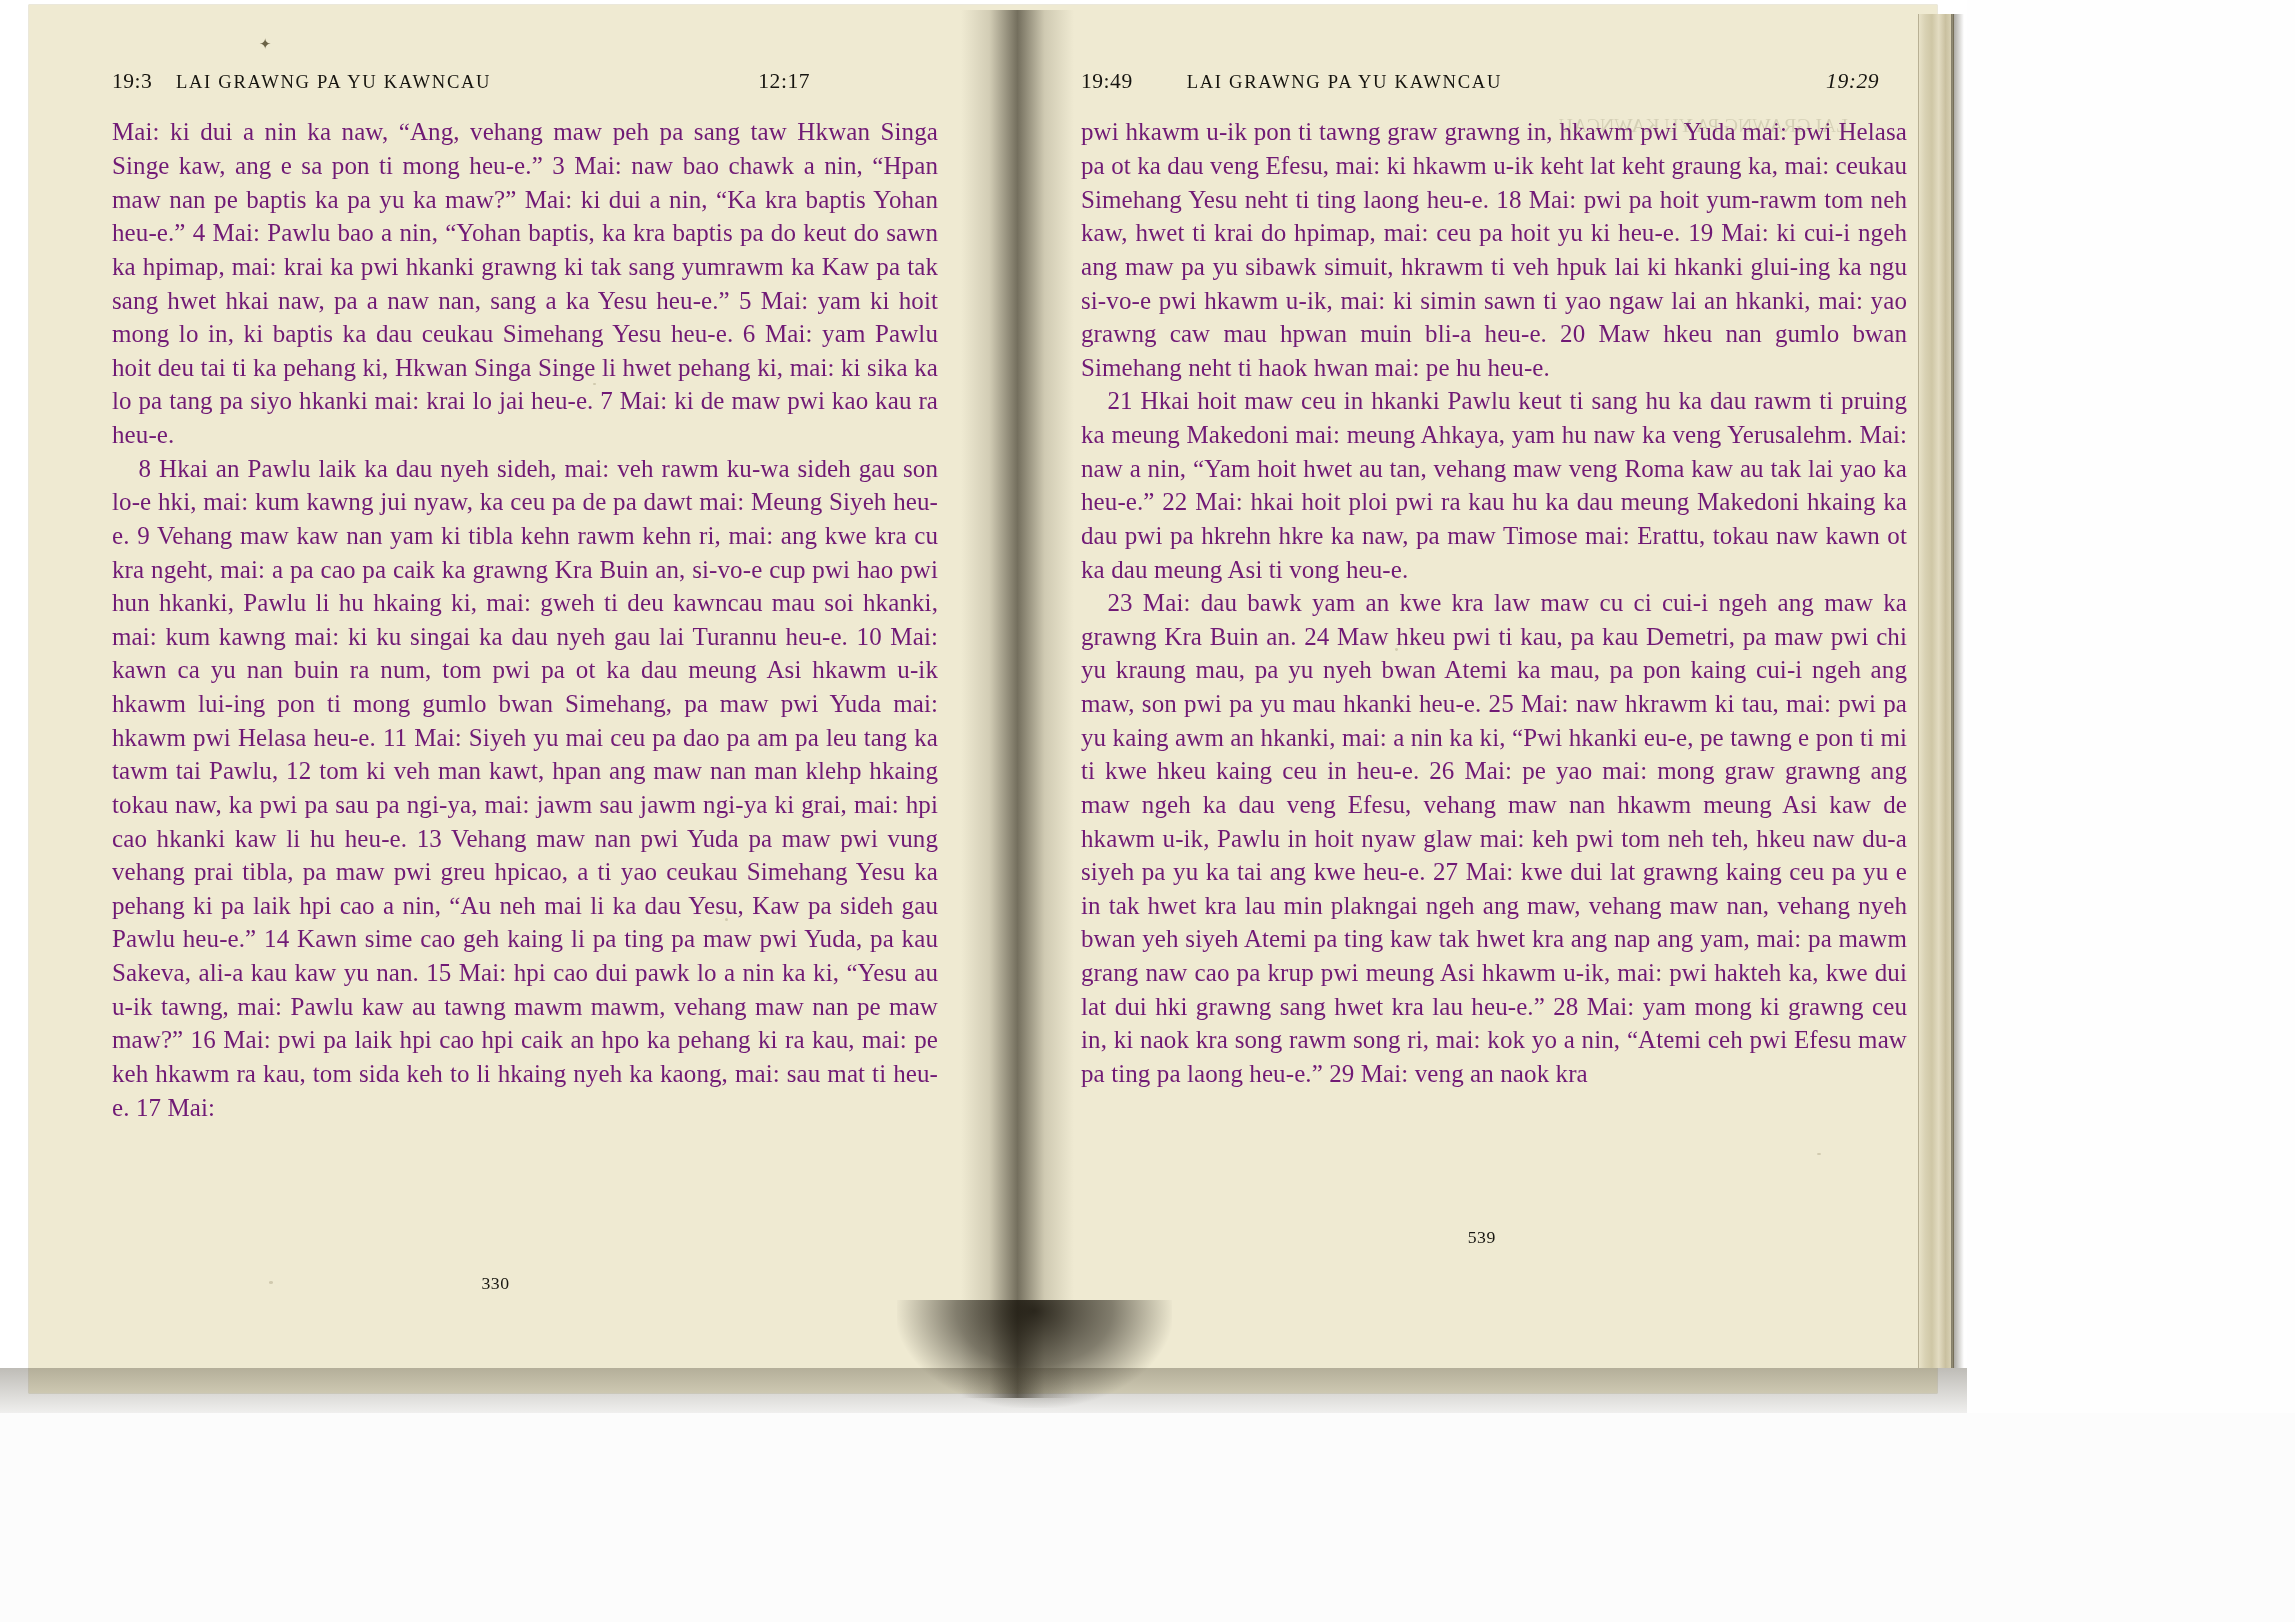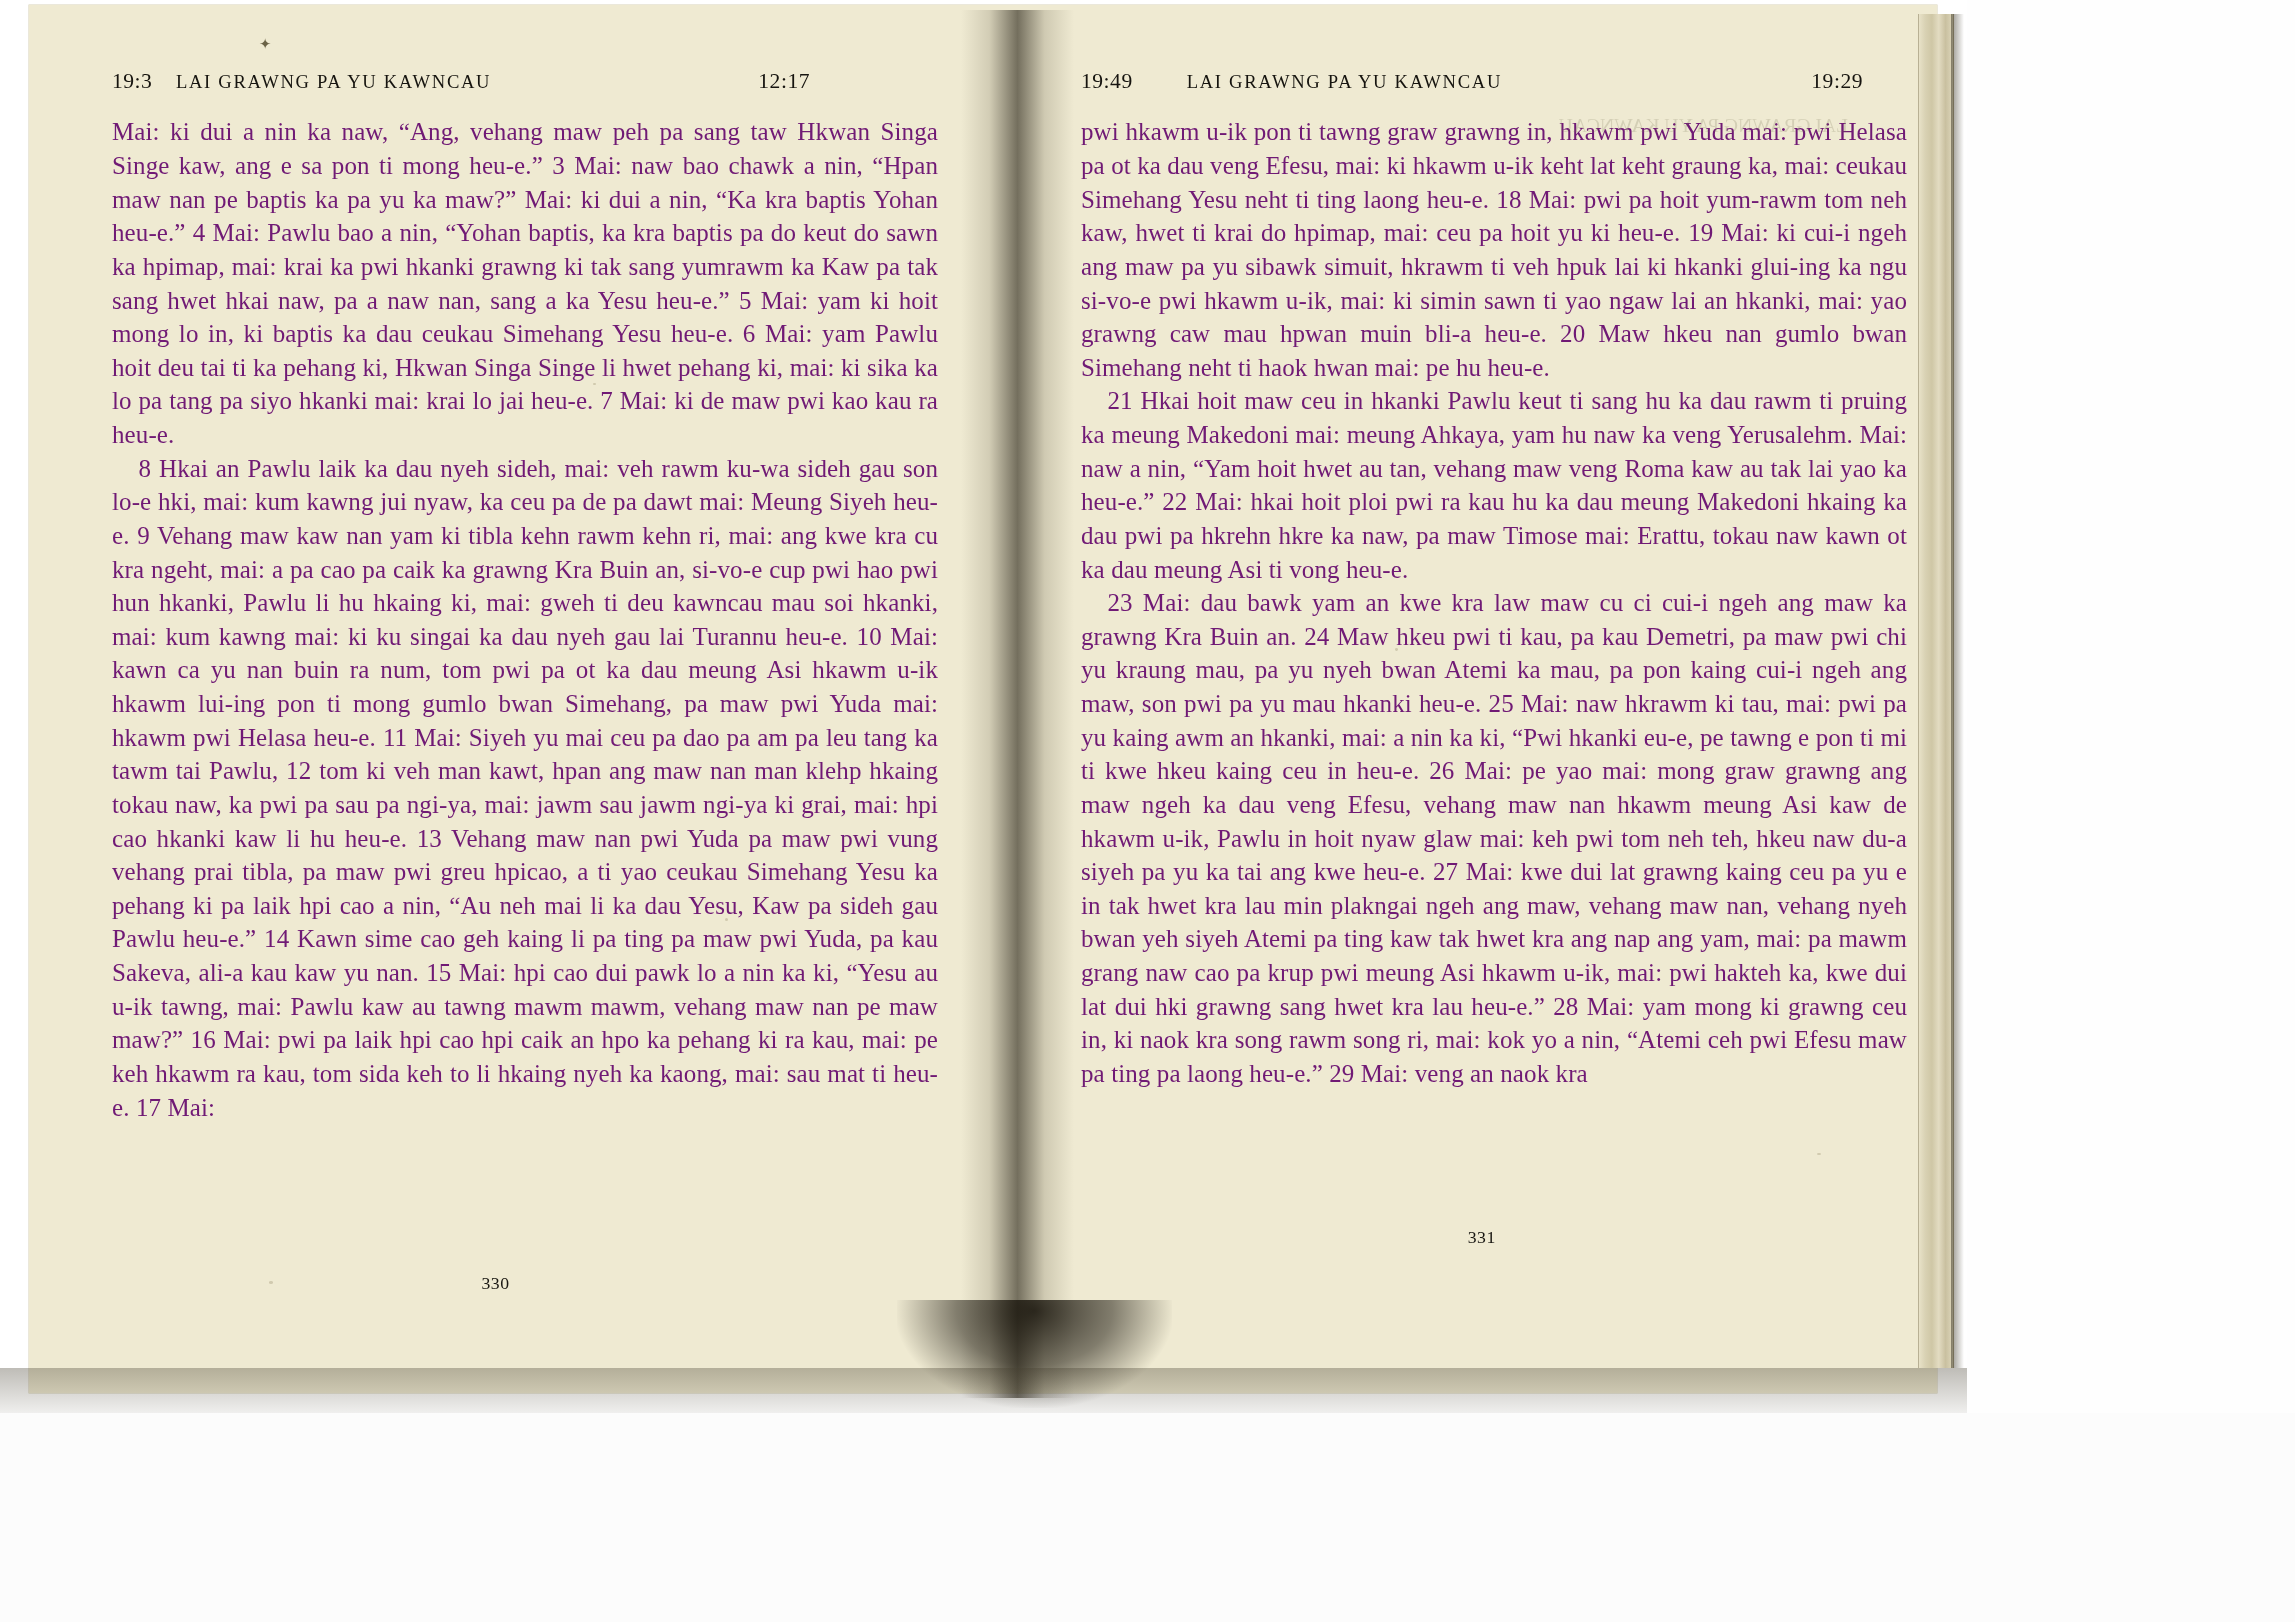--- a/index.html
+++ b/index.html
@@ -131,21 +131,21 @@
   .header-title {
     font-size: 18.6px;
     letter-spacing: 1.7px;
     white-space: nowrap;
     font-variant: small-caps;
     text-transform: uppercase;
   }
   .left .header-title { margin-left: 23.5px; margin-right: auto; }
   .left .header-ref.right-ref { margin-right: 128px; }
   .right .header-title { margin-left: 54px; margin-right: auto; }
-  .right .header-ref.right-ref { margin-right: 44px; }
+  .right .header-ref.right-ref { margin-right: 28px; font-style: italic; }
 
   .body-text {
     font-size: 25px;
     line-height: 1.345;
     text-align: justify;
     color: #701a75;
     hyphens: none;
     letter-spacing: 0.1px;
   }
   .body-text p { margin: 0; text-indent: 0; }
@@ -237,21 +237,21 @@
           <span class="header-title">LAI GRAWNG PA YU KAWNCAU</span>
           <span class="header-ref right-ref">19:29</span>
         </div>
 
         <div class="body-text">
           <p>pwi hkawm u-ik pon ti tawng graw grawng in, hkawm pwi Yuda mai: pwi Helasa pa ot ka dau veng Efesu, mai: ki hkawm u-ik keht lat keht graung ka, mai: ceukau Simehang Yesu neht ti ting laong heu-e. 18 Mai: pwi pa hoit yum-rawm tom neh kaw, hwet ti krai do hpimap, mai: ceu pa hoit yu ki heu-e. 19 Mai: ki cui-i ngeh ang maw pa yu sibawk simuit, hkrawm ti veh hpuk lai ki hkanki glui-ing ka ngu si-vo-e pwi hkawm u-ik, mai: ki simin sawn ti yao ngaw lai an hkanki, mai: yao grawng caw mau hpwan muin bli-a heu-e. 20 Maw hkeu nan gumlo bwan Simehang neht ti haok hwan mai: pe hu heu-e.</p>
           <p class="indented">21 Hkai hoit maw ceu in hkanki Pawlu keut ti sang hu ka dau rawm ti pruing ka meung Makedoni mai: meung Ahkaya, yam hu naw ka veng Yerusalehm. Mai: naw a nin, “Yam hoit hwet au tan, vehang maw veng Roma kaw au tak lai yao ka heu-e.” 22 Mai: hkai hoit ploi pwi ra kau hu ka dau meung Makedoni hkaing ka dau pwi pa hkrehn hkre ka naw, pa maw Timose mai: Erattu, tokau naw kawn ot ka dau meung Asi ti vong heu-e.</p>
           <p class="indented">23 Mai: dau bawk yam an kwe kra law maw cu ci cui-i ngeh ang maw ka grawng Kra Buin an. 24 Maw hkeu pwi ti kau, pa kau Demetri, pa maw pwi chi yu kraung mau, pa yu nyeh bwan Atemi ka mau, pa pon kaing cui-i ngeh ang maw, son pwi pa yu mau hkanki heu-e. 25 Mai: naw hkrawm ki tau, mai: pwi pa yu kaing awm an hkanki, mai: a nin ka ki, “Pwi hkanki eu-e, pe tawng e pon ti mi ti kwe hkeu kaing ceu in heu-e. 26 Mai: pe yao mai: mong graw grawng ang maw ngeh ka dau veng Efesu, vehang maw nan hkawm meung Asi kaw de hkawm u-ik, Pawlu in hoit nyaw glaw mai: keh pwi tom neh teh, hkeu naw du-a siyeh pa yu ka tai ang kwe heu-e. 27 Mai: kwe dui lat grawng kaing ceu pa yu e in tak hwet kra lau min plakngai ngeh ang maw, vehang maw nan, vehang nyeh bwan yeh siyeh Atemi pa ting kaw tak hwet kra ang nap ang yam, mai: pa mawm grang naw cao pa krup pwi meung Asi hkawm u-ik, mai: pwi hakteh ka, kwe dui lat dui hki grawng sang hwet kra lau heu-e.” 28 Mai: yam mong ki grawng ceu in, ki naok kra song rawm song ri, mai: kok yo a nin, “Atemi ceh pwi Efesu maw pa ting pa laong heu-e.” 29 Mai: veng an naok kra</p>
         </div>
 
-        <div class="folio">331</div>
+        <div class="folio">539</div>
 
         <span class="speck" style="left:314px; top:579px; width:2.9px; height:2.9px;"></span>
         <span class="speck" style="left:736px; top:1084px; width:3.9px; height:2.5px;"></span>
       </div>
     </div>
 
     <div id="gutter"></div>
     <div id="gutter-bottom"></div>
   </div>
 

